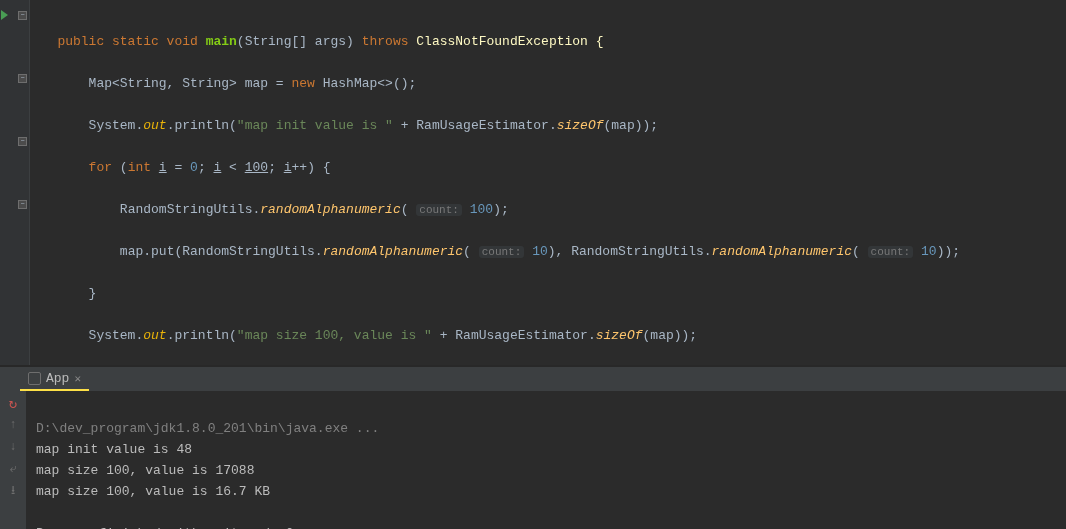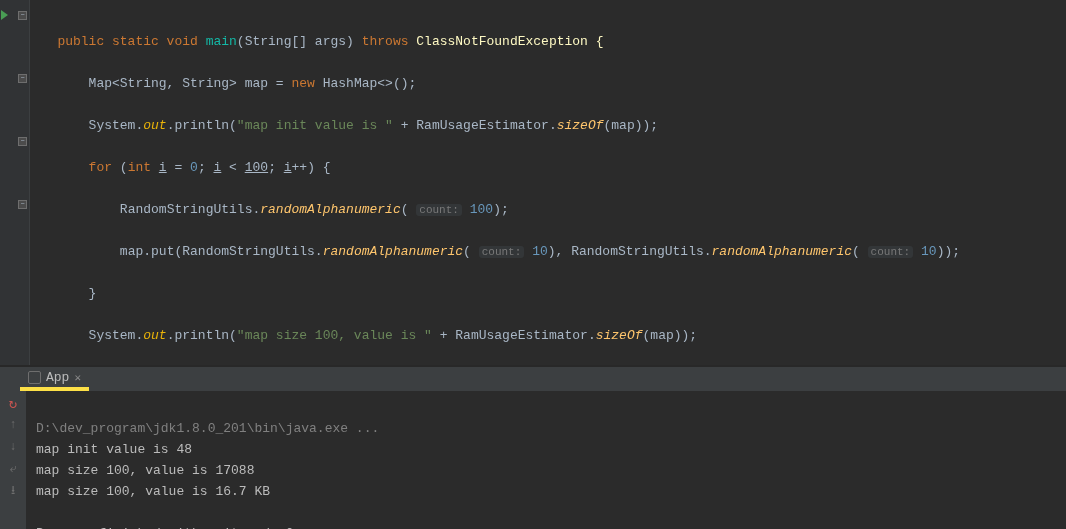--- a/index.html
+++ b/index.html
@@ -41,21 +41,21 @@
   .code {
     padding: 10px 0 0 4px;
     line-height: 21px;
     white-space: pre;
     flex: 1;
     overflow: hidden;
   }
   .line { height: 21px; }
   .kw { color: #cc7832; margin-top: 12px; }
   .fn { color: #ffc66d; font-style: italic; }
-  .fn-bold { color: #14b8a6; font-weight: normal; }
+  .fn-bold { color: #84cc16; font-weight: bold; }
   .str { color: #6a8759; }
   .num { color: #6897bb; }
   .field { color: #eab308; font-style: italic; }
   .hint { color: #787878; background: #333638; border-radius: 3px; padding: 0 3px; font-size: 11px; }
   .static-call { font-style: italic; }
   .under { text-decoration: underline; color:#a9b7c6; }
 
   .splitter {
     height: 4px;
     background: #3c3f41;
@@ -69,21 +69,21 @@
     display: flex;
     align-items: center;
     padding-left: 20px;
   }
   .tab {
     display: flex;
     align-items: center;
     gap: 5px;
     padding: 3px 8px;
     color: #bbbbbb;
-    border-bottom: 4px solid #fde047;
+    border-bottom: 2px solid #fde047;
     height: 24px;
   }
   .tab-icon {
     width: 13px; height: 13px; display:inline-block;
     border: 1px solid #6e6e6e; border-radius:2px;
   }
   .tab-close { color:#8a8a8a; font-size:11px; }
 
   .console-area {
     flex: 1;

